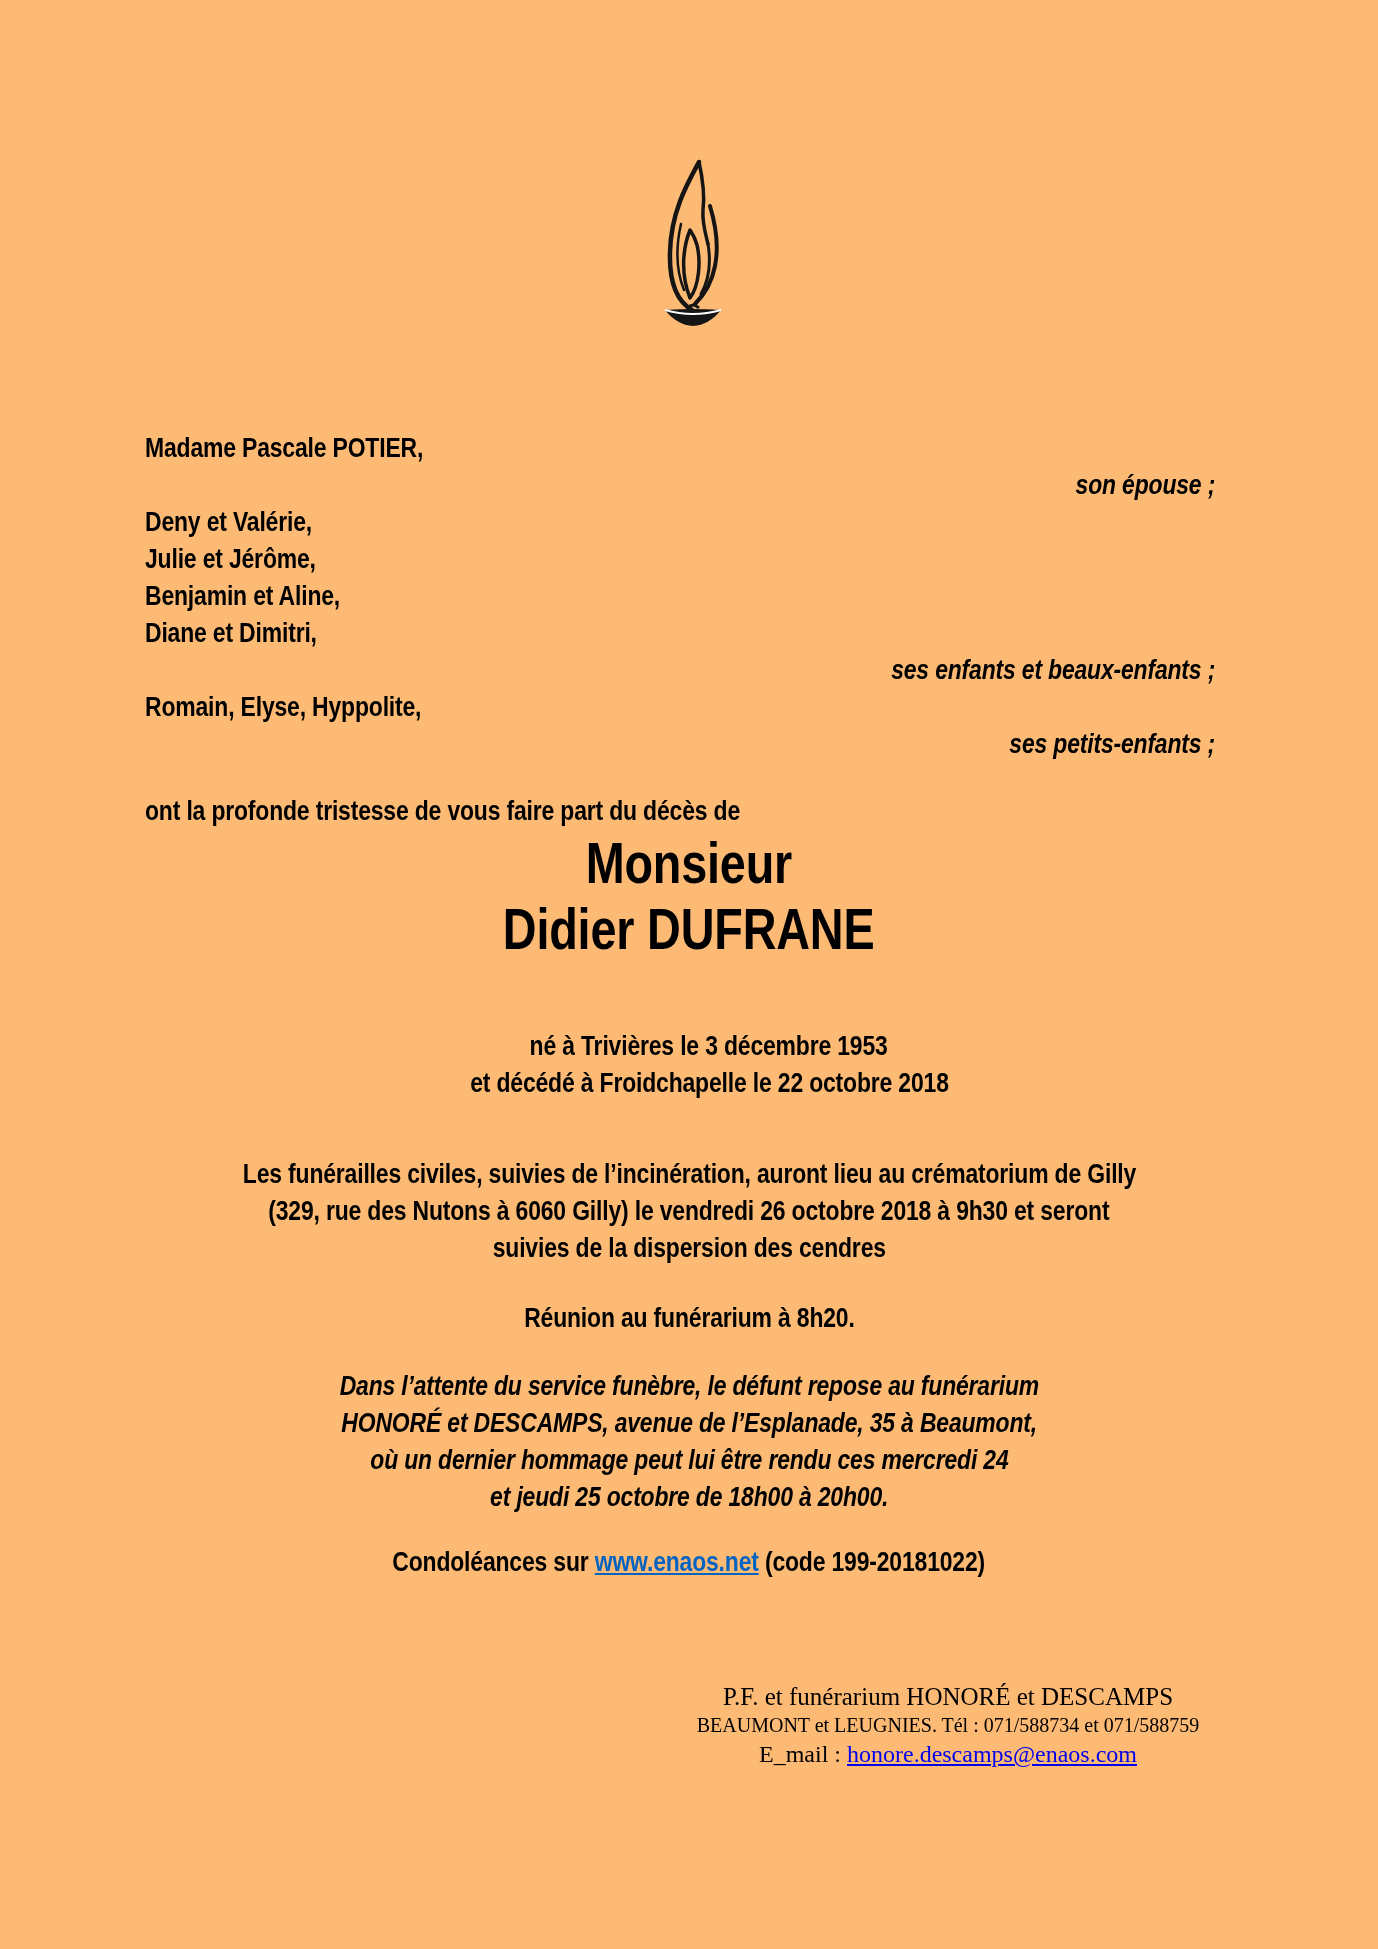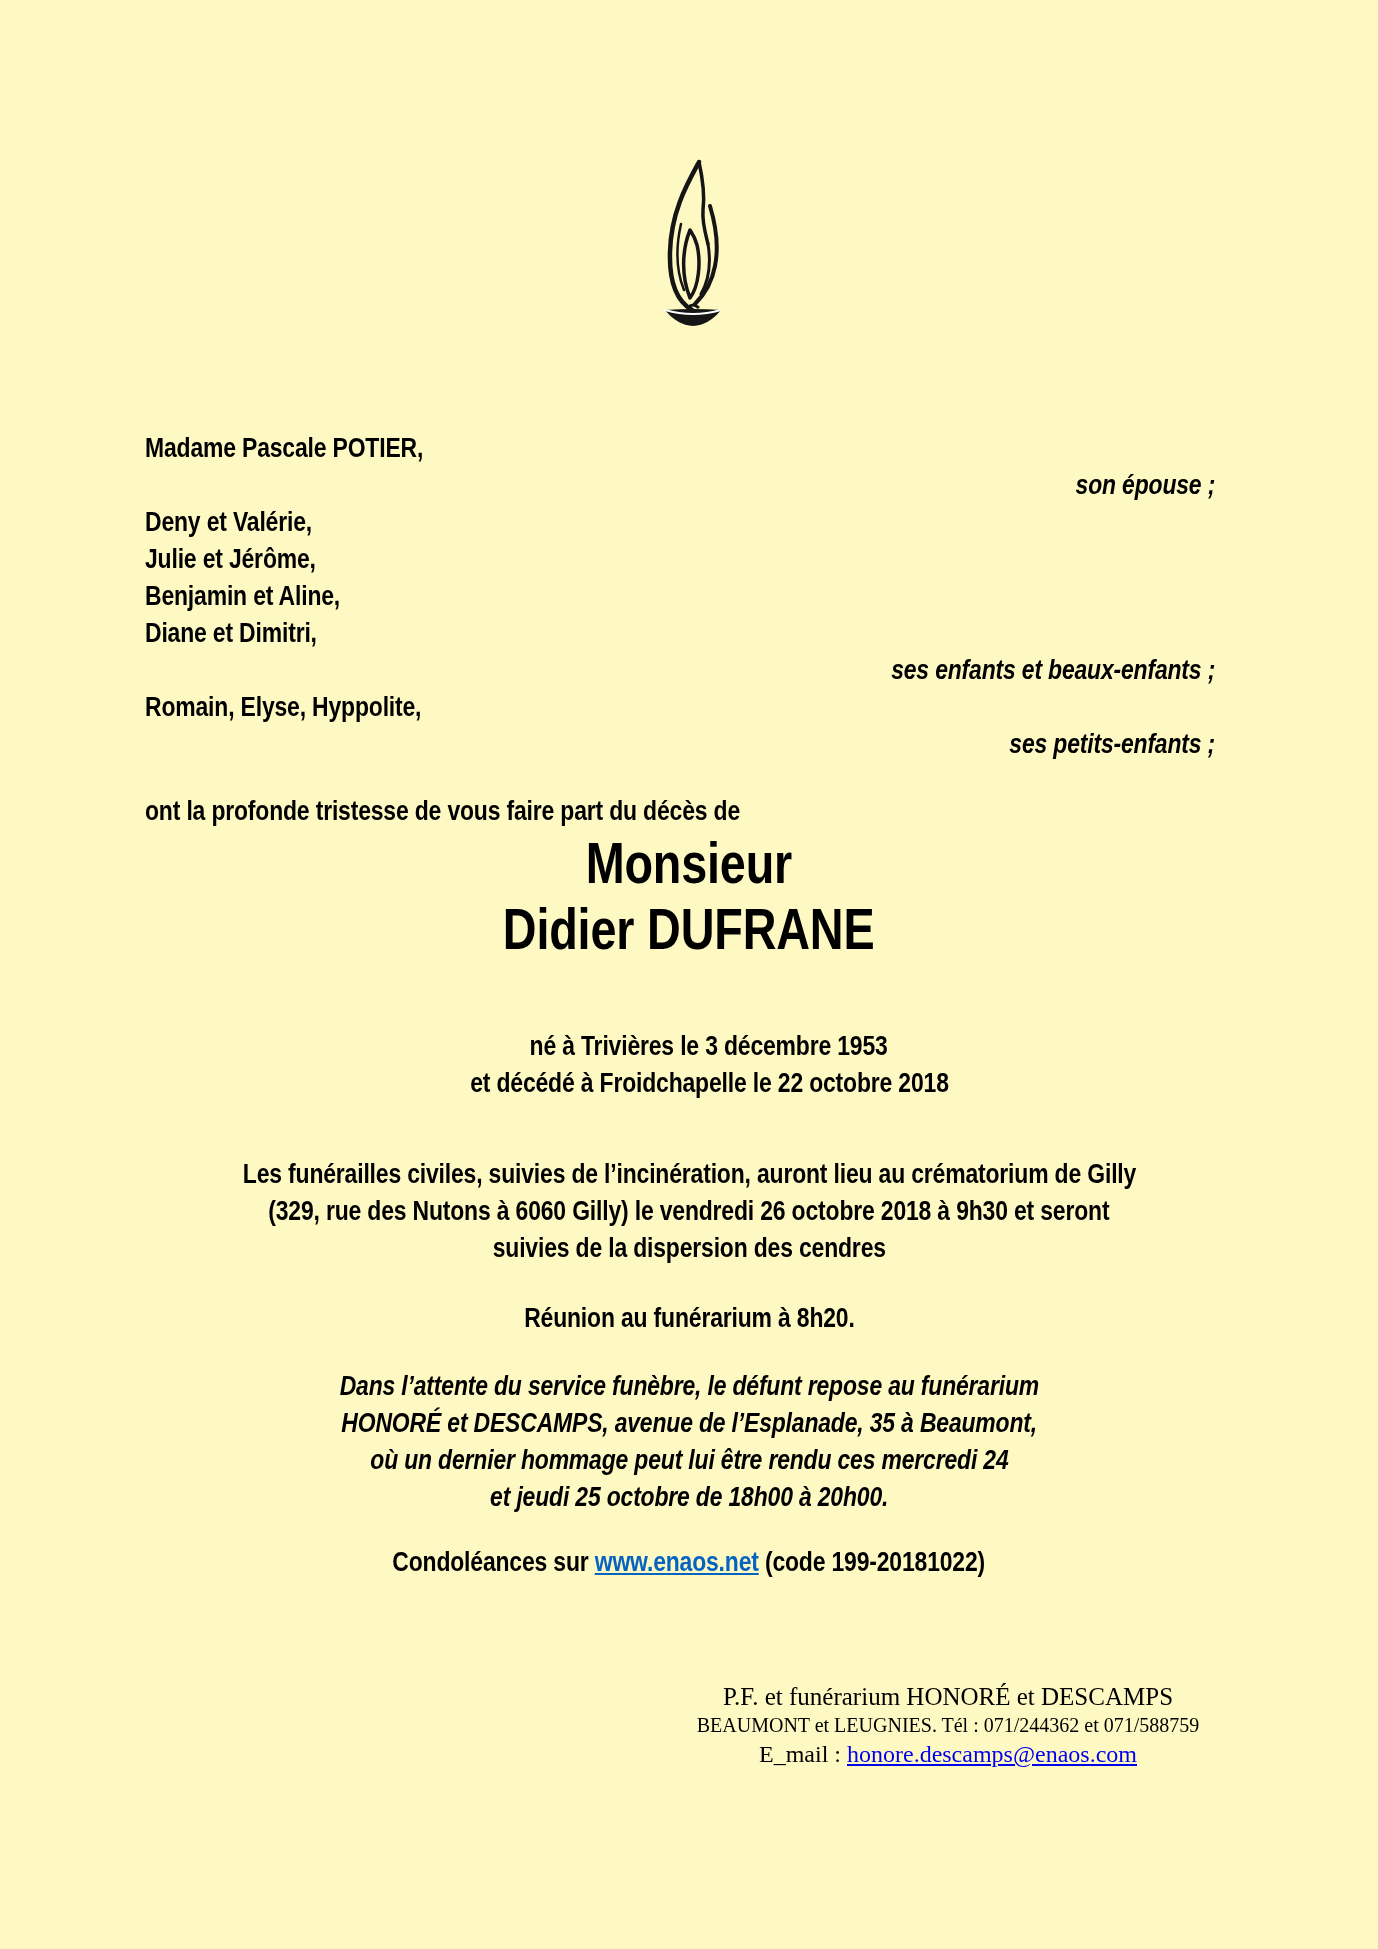--- a/index.html
+++ b/index.html
@@ -1,21 +1,21 @@
 <!DOCTYPE html>
 <html><head>
 <meta charset="utf-8">
 <style>
   * { margin:0; padding:0; box-sizing:border-box; }
   html,body { background:#ffffff; }
   .page {
     position:relative;
     width:1378px; height:1949px;
     margin:0 auto;
-    background:#fef9c3;
+    background:#fdba74;
     color:#000000;
     font-family:"Liberation Sans", sans-serif;
     overflow:hidden;
   }
   
   .flame-wrap { margin-top:158px; height:178px; text-align:center; }
   .flame-wrap svg { display:inline-block; transform:translateX(4px); }
 
   
   .txt {
@@ -137,19 +137,19 @@
   <div class="condolences center">
     <div class="line">
       <span class="txt">
         <span>Condoléances sur </span><a class="enaos-link">www.enaos.net</a><span> (code 199-20181022)</span>
       </span>
     </div>
   </div>
 
   <div class="footer">
     <div class="f1">P.F. et funérarium HONORÉ et DESCAMPS</div>
-    <div class="f2">BEAUMONT et LEUGNIES. Tél : 071/244362 et 071/588759</div>
+    <div class="f2">BEAUMONT et LEUGNIES. Tél : 071/588734 et 071/588759</div>
     <div class="f3">
       <span>E_mail : </span><a class="email-link">honore.descamps@enaos.com</a>
     </div>
   </div>
 
 </div>
 
 </body></html>

